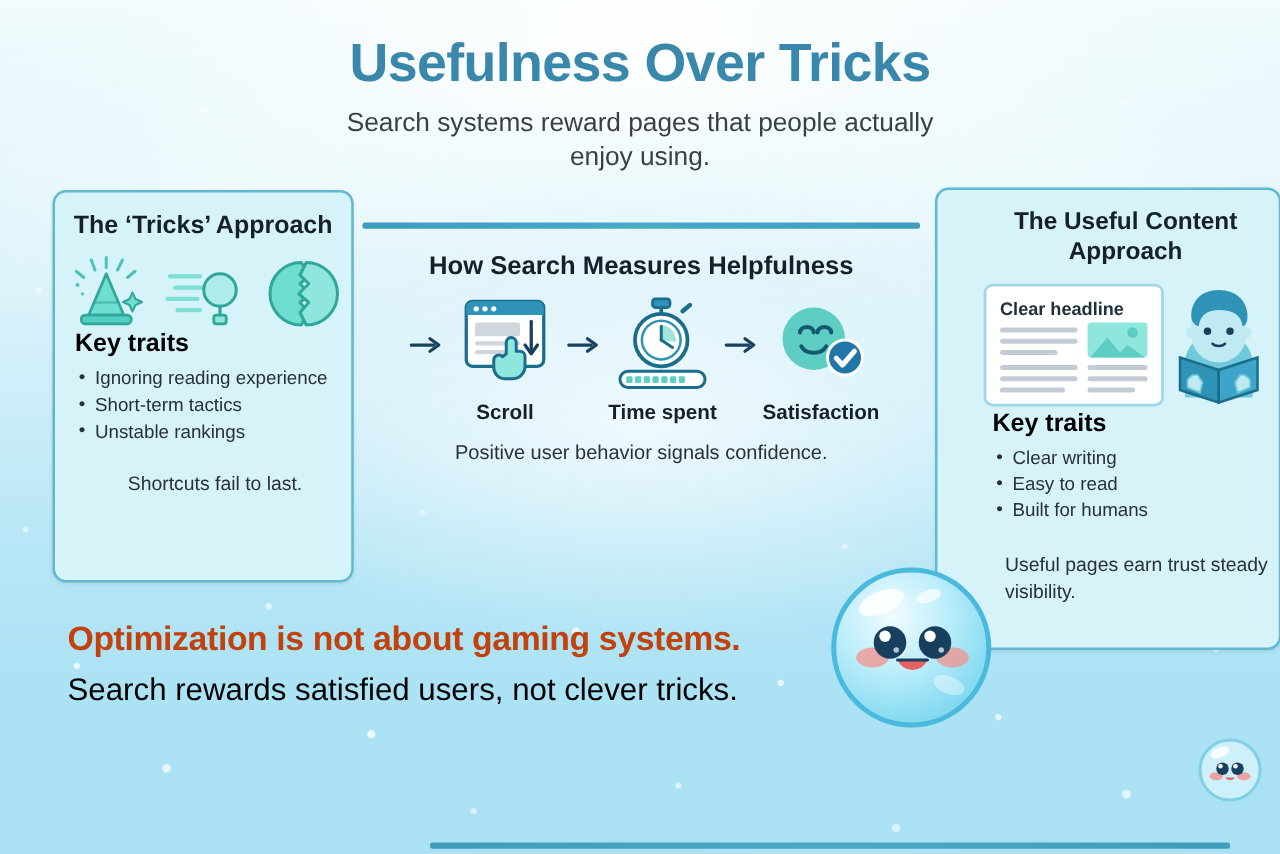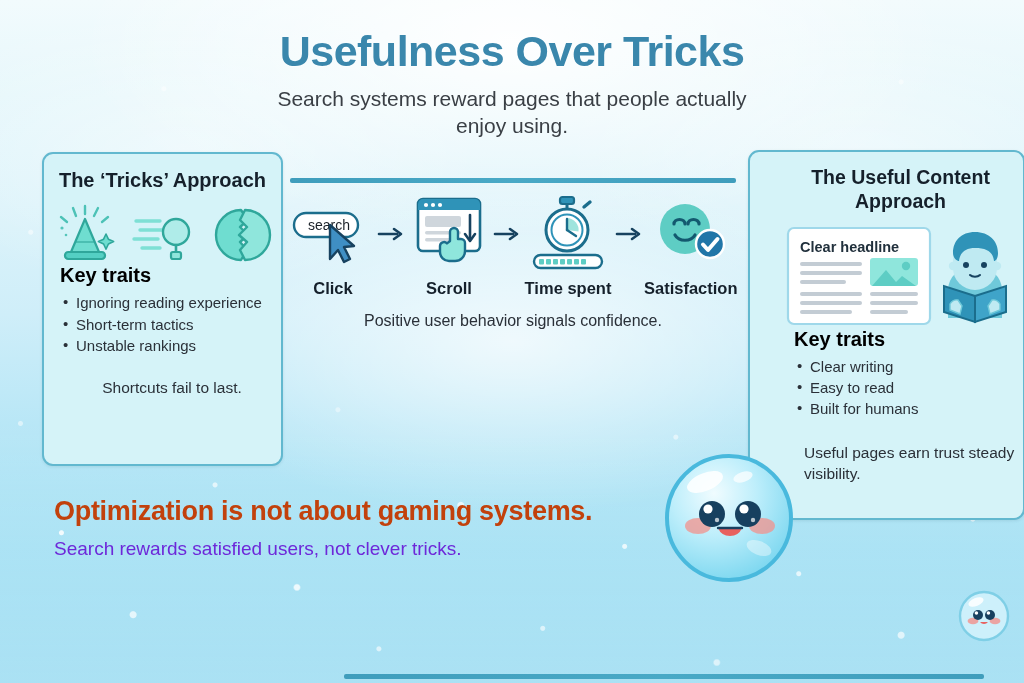--- a/index.html
+++ b/index.html
@@ -131,21 +131,21 @@
     margin:0;padding:14px 0 16px;text-align:center;
     font-size:16px;color:#2a3038;
   }
 
   
   .bottom{position:absolute;left:54px;top:496px;width:640px;}
   .bottom-head{
     margin:0;font-size:27px;font-weight:bold;color:#c2410c;letter-spacing:-.3px;
   }
   .bottom-sub{
-    margin:11px 0 0;font-size:19px;color:#6d28d9;
+    margin:11px 0 0;font-size:25px;color:#000000;
   }
 
   
   .mascot-big{position:absolute;left:655px;top:452px;}
   .mascot-small{position:absolute;left:956px;top:588px;}
 
   svg{display:block;overflow:visible;}
 </style>
 </head>
 <body>
@@ -213,33 +213,24 @@
     <ul class="traits-list">
       <li>Ignoring reading experience</li>
       <li>Short-term tactics</li>
       <li>Unstable rankings</li>
     </ul>
     <p class="panel-foot">Shortcuts fail to last.</p>
   </div>
 
   <div class="center">
     <div class="rule"></div>
+    <h2 class="center-title">How Search Measures Helpfulness</h2>
 
     <div class="flow">
 
-      <div class="flow-step">
-        <div class="flow-art">
-          <svg width="86" height="70" viewBox="0 0 86 70">
-            <rect x="4" y="14" width="64" height="24" rx="12" fill="#ffffff" stroke="#1b6d8c" stroke-width="2.4"></rect>
-            <text x="18" y="31" font-family="Liberation Sans, sans-serif" font-size="14" fill="#1b2128">search</text>
-            <path d="M40 26 L40 60 L48 51 L54 63 L60 60 L54 48 L64 47 Z" fill="#3f8fc4" stroke="#17425f" stroke-width="2.4" stroke-linejoin="round"></path>
-          </svg>
-        </div>
-        <p class="flow-label">Click</p>
-      </div>
 
       <div class="flow-arrow">
         <svg width="26" height="16" viewBox="0 0 26 16">
           <line x1="1" y1="8" x2="19" y2="8" stroke="#17425f" stroke-width="2.6" stroke-linecap="round"></line>
           <path d="M16 3 L23 8 L16 13" fill="none" stroke="#17425f" stroke-width="2.6" stroke-linecap="round" stroke-linejoin="round"></path>
         </svg>
       </div>
 
       <div class="flow-step">
         <div class="flow-art">

